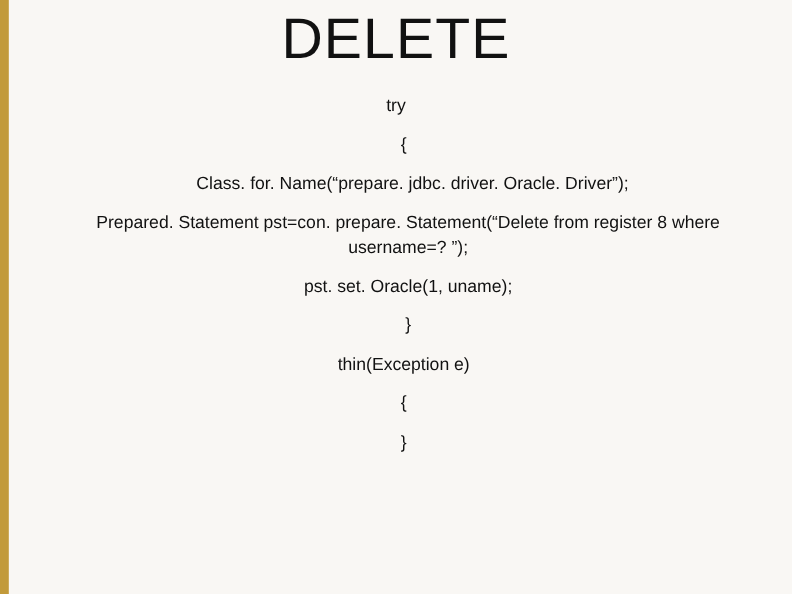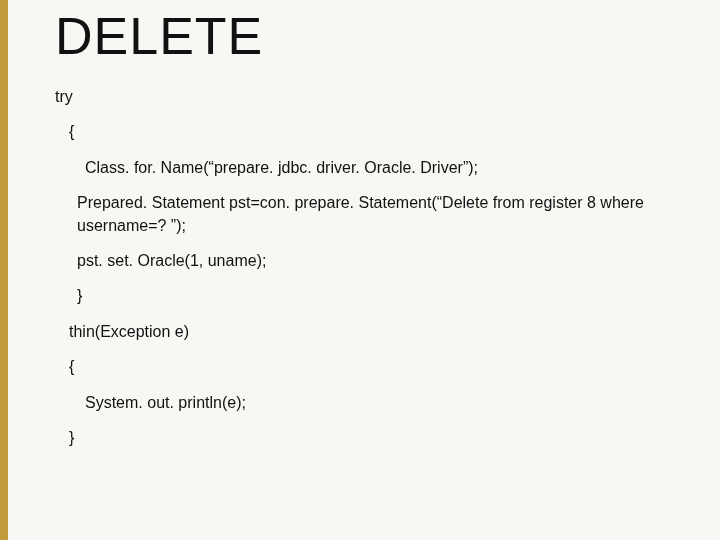--- a/index.html
+++ b/index.html
@@ -1,15 +1,15 @@
 <!DOCTYPE html>
 <html><head>
 <meta charset="utf-8">
 <style>
-  * { margin: 0; padding: 0; box-sizing: border-box; }
+  * { margin: 0; padding: 0; box-sizing: border-box; text-align: center; }
   body {
     width: 720px;
     height: 540px;
     background: #f9f7f4;
     position: relative;
     font-family: Arial, Helvetica, sans-serif;
     overflow: hidden;
   }
   .accent-bar {
     position: absolute;
@@ -57,16 +57,15 @@
 
   <div class="code">
     <p>try</p>
     <p class="i1">{</p>
     <p class="i2">Class. for. Name(“prepare. jdbc. driver. Oracle. Driver”);</p>
     <p class="i3">Prepared. Statement pst=con. prepare. Statement(“Delete from register 8 where username=? ”);</p>
     <p class="i3">pst. set. Oracle(1, uname);</p>
     <p class="i3">}</p>
     <p class="i1">thin(Exception e)</p>
     <p class="i1">{</p>
-    <p class="i2">System. out. println(e);</p>
     <p class="i1">}</p>
   </div>
 </div>
 
 </body></html>

